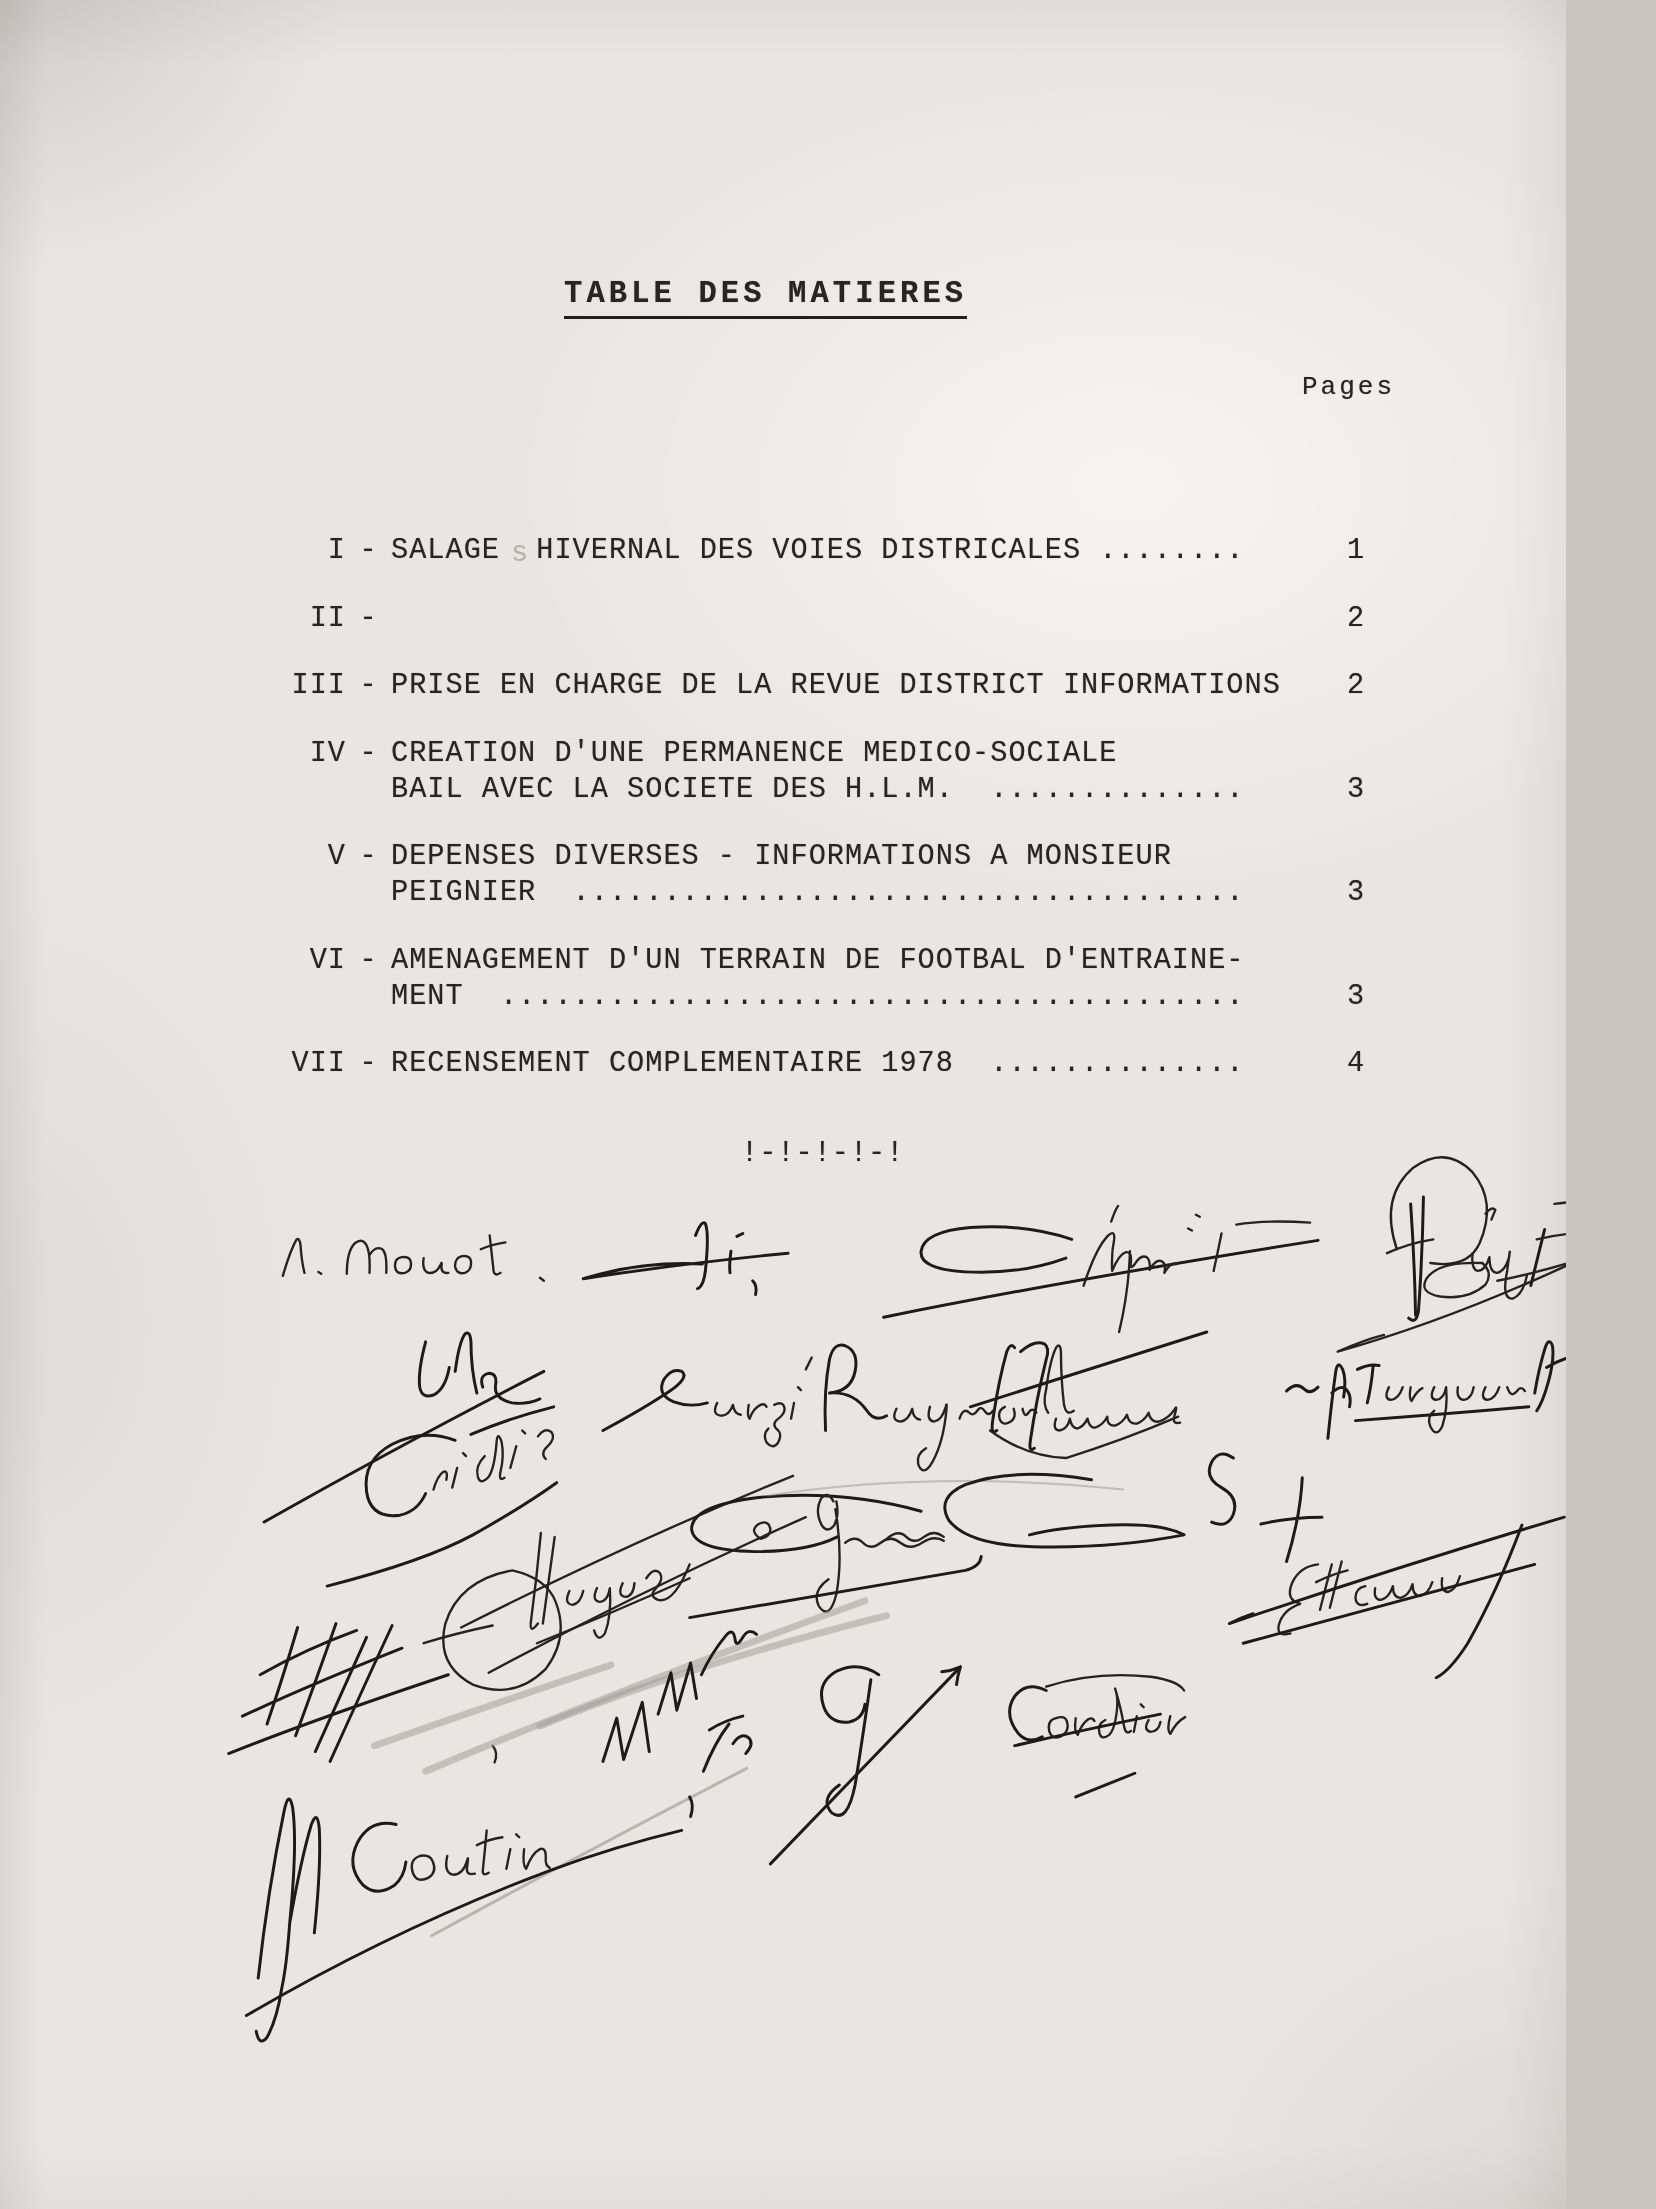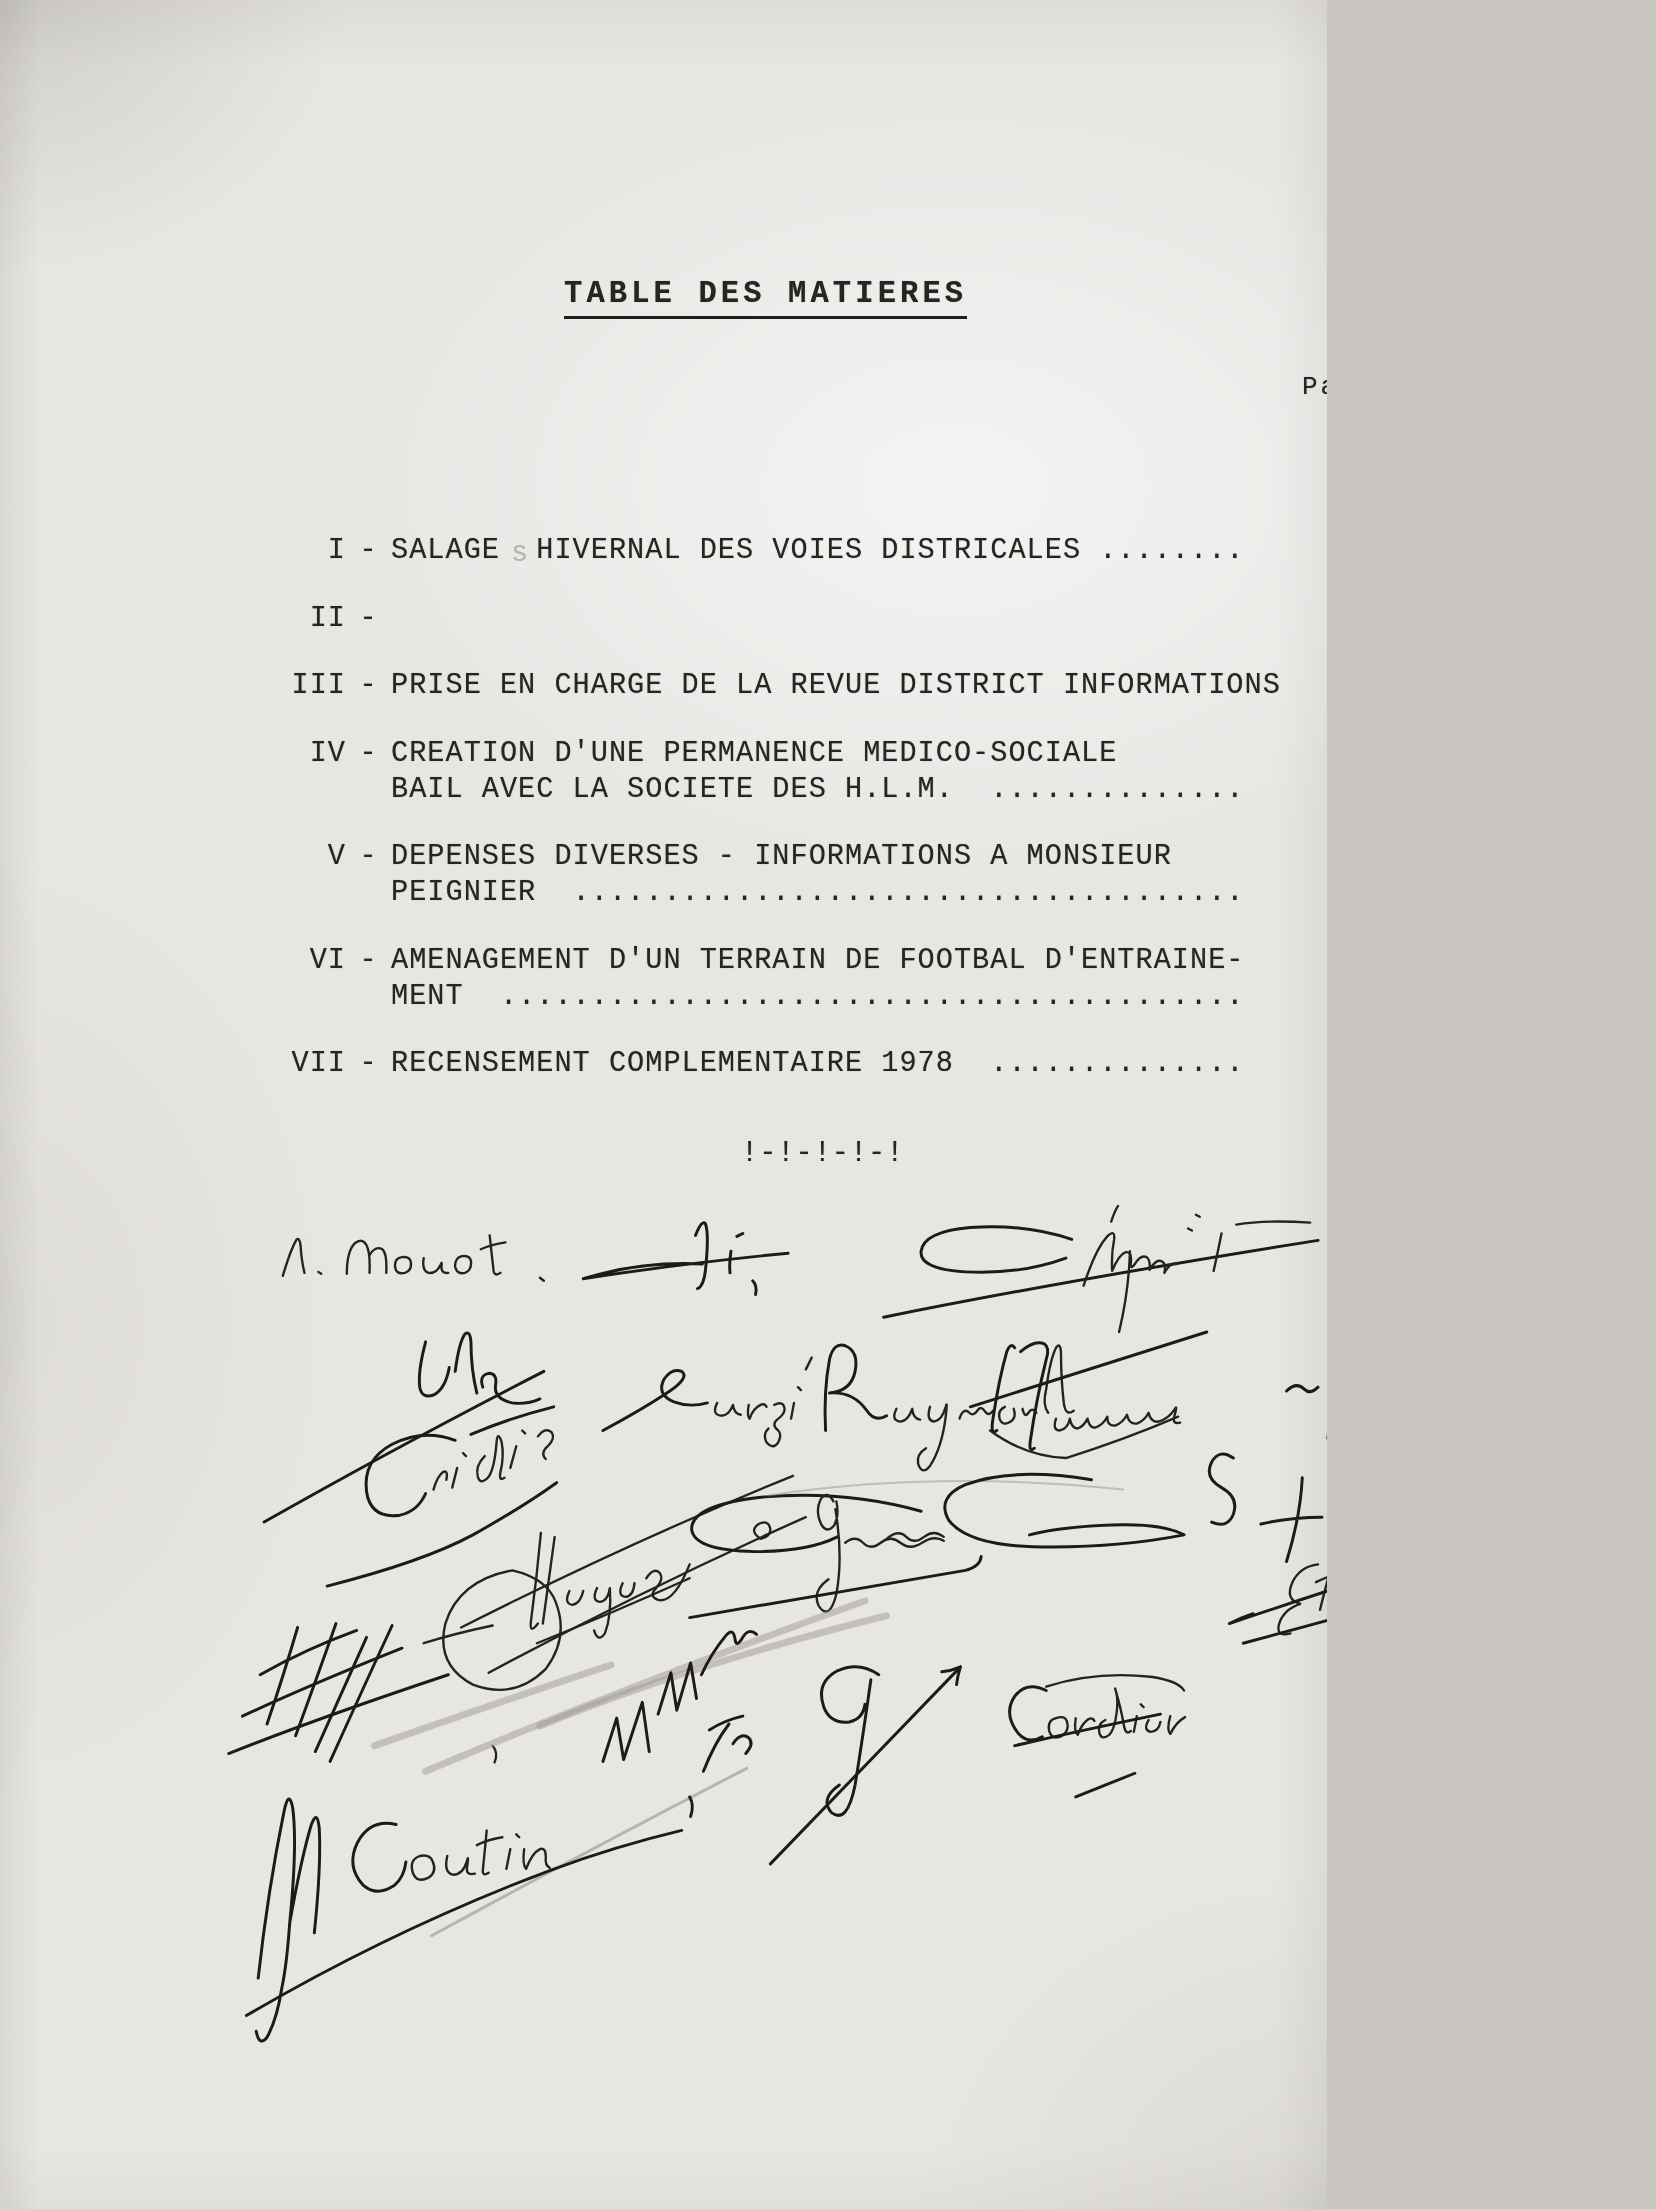--- a/index.html
+++ b/index.html
@@ -1,18 +1,18 @@
 <!DOCTYPE html>
 <html><head>
 <meta charset="utf-8">
 <style>
   html,body{margin:0;padding:0;background:#c9c6c2;}
   .page{
     position:relative;
-    width:1327px;height:2210px;
+    width:1566px;height:2210px;
     overflow:hidden;
     font-family:"Liberation Mono","DejaVu Sans Mono",monospace;
     color:#262522;
     background:
       radial-gradient(ellipse 887px 591px at 72% 22%, rgba(255,255,255,0.55), rgba(255,255,255,0) 70%),
       radial-gradient(ellipse 493px 394px at 0% 0%, rgba(80,76,70,0.16), rgba(80,76,70,0) 70%),
       radial-gradient(ellipse 591px 493px at 100% 100%, rgba(110,106,98,0.10), rgba(110,106,98,0) 70%),
       radial-gradient(ellipse 493px 690px at 0% 60%, rgba(105,100,94,0.08), rgba(105,100,94,0) 70%),
       linear-gradient(90deg, rgba(90,86,80,0.10) 0, rgba(90,86,80,0) 3%, rgba(90,86,80,0) 96%, rgba(90,86,80,0.08) 100%),
       linear-gradient(180deg, rgba(90,86,80,0.07) 0, rgba(90,86,80,0) 3%, rgba(90,86,80,0) 97%, rgba(110,104,96,0.06) 100%),

